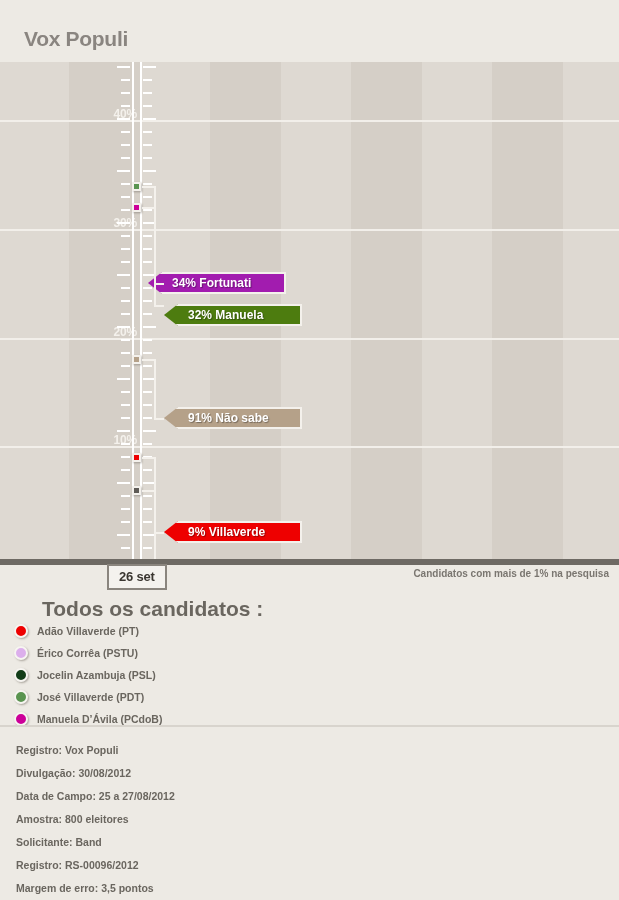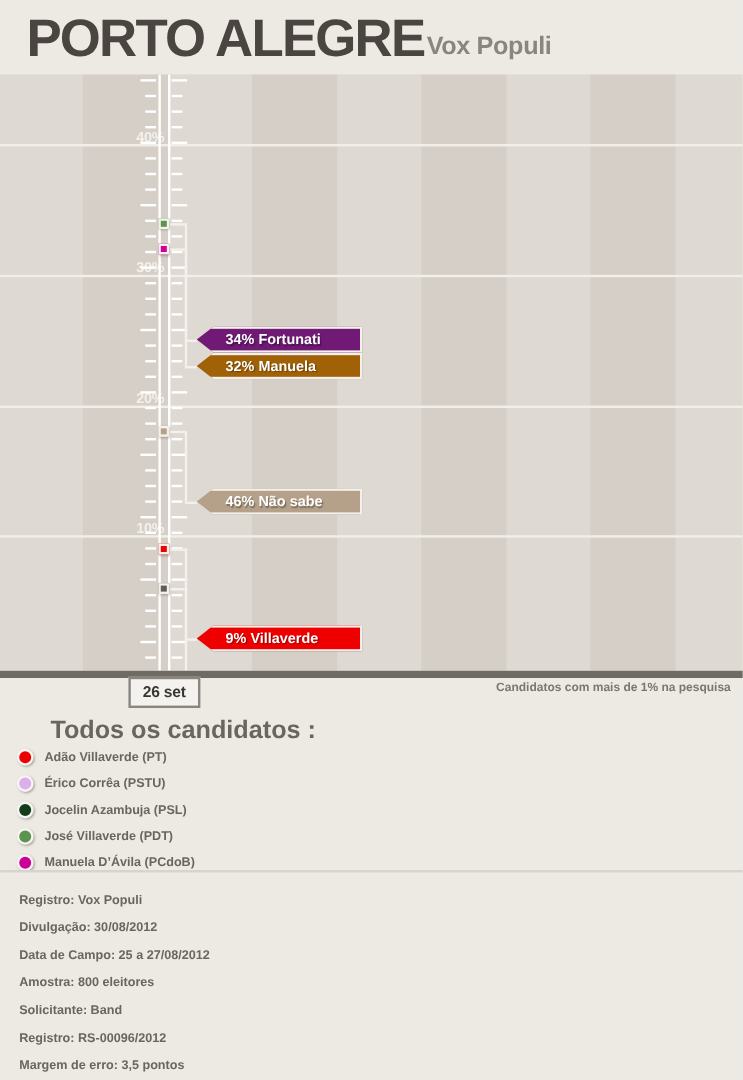--- a/index.html
+++ b/index.html
@@ -133,21 +133,20 @@
     font-size:10.5px; font-weight:bold; color:#6A665F;
     white-space:nowrap;
   }
 </style>
 </head>
 <body>
 
 <div id="page">
 
   <div class="header">
-    <span class="city-title">PORTO ALEGRE</span>
     <span class="inst-title">Vox Populi</span>
   </div>
 
   <div class="chart" id="chart">
       <div class="band" style="left: 69px;"></div>
       <div class="band" style="left: 210px;"></div>
       <div class="band" style="left: 351px;"></div>
       <div class="band" style="left: 492px;"></div>
       <div class="gridline" style="top: 58px;"></div>
       <div class="axis-label" style="top: 45px;">40%</div>
@@ -228,36 +227,36 @@
       <div class="tick" style="top: 433px; left: 121px;"></div>
       <div class="tick" style="top: 433px; left: 143px;"></div>
       <div class="tick" style="top: 446px; left: 121px;"></div>
       <div class="tick" style="top: 446px; left: 143px;"></div>
       <div class="tick" style="top: 459px; left: 121px;"></div>
       <div class="tick" style="top: 459px; left: 143px;"></div>
       <div class="tick big" style="top: 472px; left: 117px;"></div>
       <div class="tick big" style="top: 472px; left: 143px;"></div>
       <div class="tick" style="top: 485px; left: 121px;"></div>
       <div class="tick" style="top: 485px; left: 143px;"></div>
-      <div class="bar" style="left: 164px; top: 210px; width: 138px; background: #701a75;">
+      <div class="bar" style="left: 148px; top: 210px; width: 138px; background: #a21caf;">
         <span class="bar-label">34% Fortunati</span>
       </div>
       <div class="marker" style="left: 132px; top: 120px; background: rgb(90, 148, 80);"></div>
       <div class="connector-h" style="left: 142px; top: 124px; width: 12px;"></div>
       <div class="connector-v" style="left: 154px; top: 124px; height: 97px;"></div>
       <div class="connector-h" style="left: 154px; top: 221px; width: 10px;"></div>
-      <div class="bar" style="left: 164px; top: 232px; width: 138px; background: #a16207;">
+      <div class="bar" style="left: 164px; top: 242px; width: 138px; background: #4d7c0f;">
         <span class="bar-label">32% Manuela</span>
       </div>
       <div class="marker" style="left: 132px; top: 141px; background: rgb(204, 0, 153);"></div>
       <div class="connector-h" style="left: 142px; top: 145px; width: 12px;"></div>
       <div class="connector-v" style="left: 154px; top: 145px; height: 98px;"></div>
       <div class="connector-h" style="left: 154px; top: 243px; width: 10px;"></div>
       <div class="bar" style="left: 164px; top: 345px; width: 138px; background: rgb(181, 161, 137);">
-        <span class="bar-label">46% Não sabe</span>
+        <span class="bar-label">91% Não sabe</span>
       </div>
       <div class="marker" style="left: 132px; top: 293px; background: rgb(181, 161, 137);"></div>
       <div class="connector-h" style="left: 142px; top: 297px; width: 12px;"></div>
       <div class="connector-v" style="left: 154px; top: 297px; height: 59px;"></div>
       <div class="connector-h" style="left: 154px; top: 356px; width: 10px;"></div>
       <div class="bar" style="left: 164px; top: 459px; width: 138px; background: rgb(238, 0, 0);">
         <span class="bar-label">9% Villaverde</span>
       </div>
       <div class="marker" style="left: 132px; top: 391px; background: rgb(238, 0, 0);"></div>
       <div class="connector-h" style="left: 142px; top: 395px; width: 12px;"></div>

